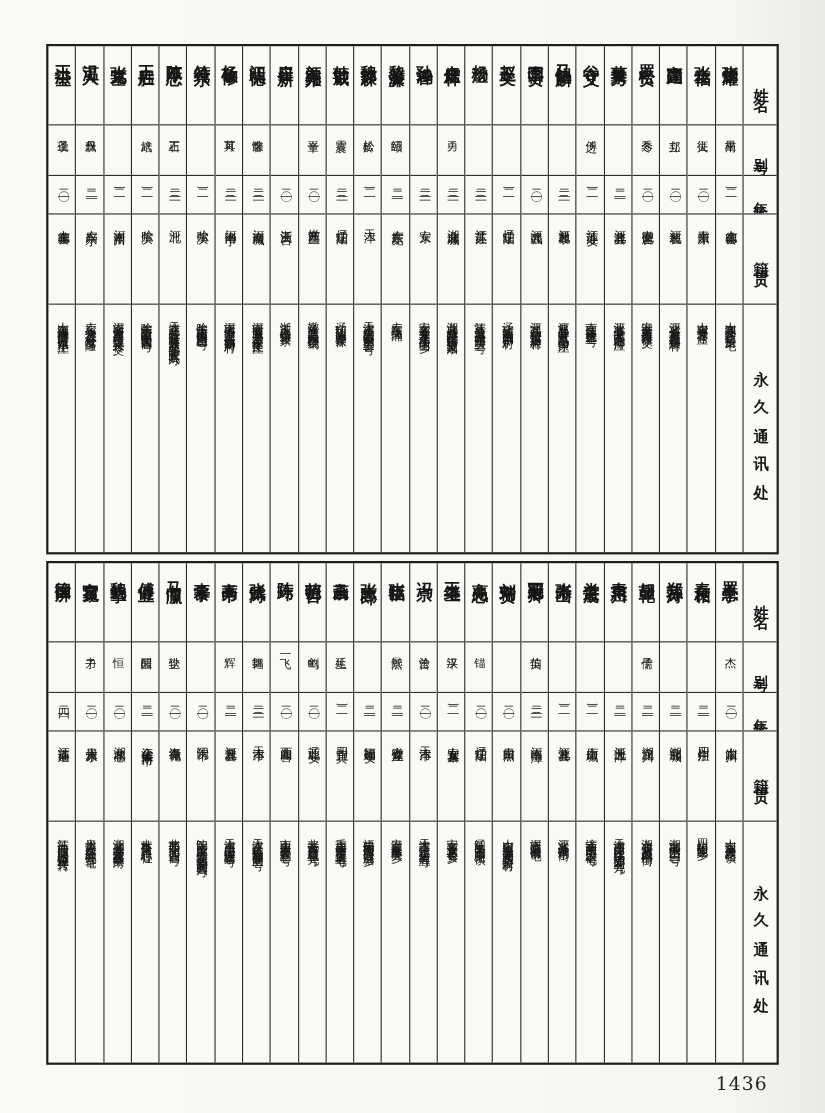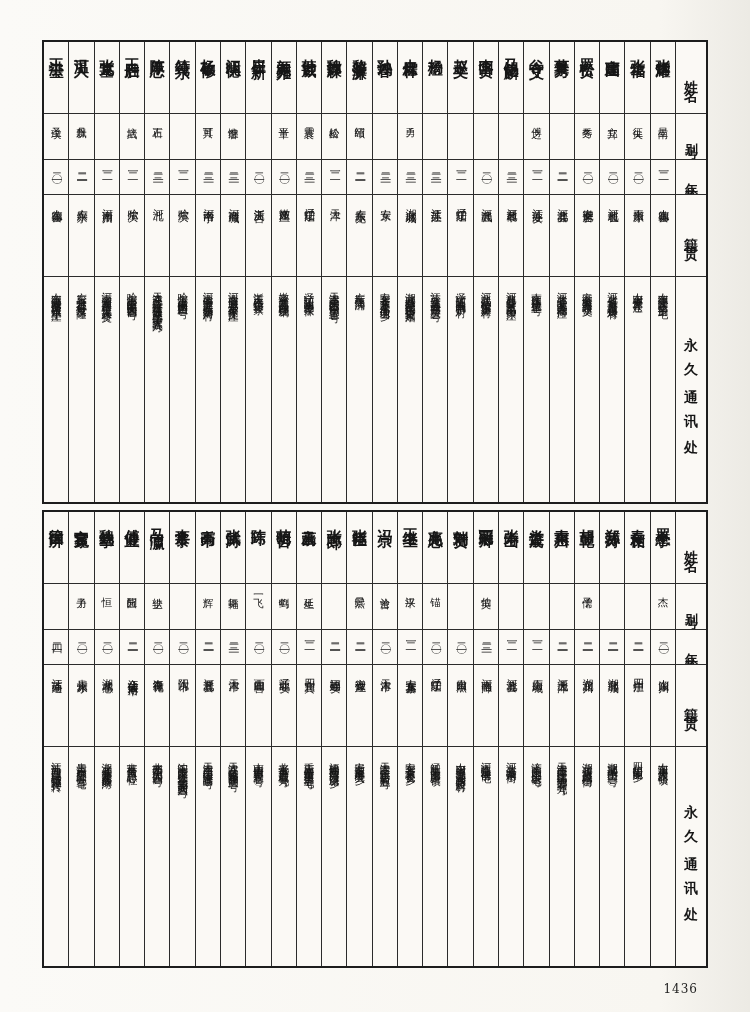--- a/index.html
+++ b/index.html
@@ -57,21 +57,21 @@
   .addr-c .vt{font-size:10.5px;letter-spacing:1.5px;}
   .hdr{align-items:center;padding:0;}
   .hdr .vt{font-weight:bold;}
   .header-col .name-c .vt,
   .header-col .native-c .vt{font-size:14px;letter-spacing:9px;}
   .header-col .alias-c .vt,
   .header-col .age-c .vt{font-size:13px;letter-spacing:4px;}
   .header-col .addr-c .vt{font-size:14px;letter-spacing:26px;}
   .pagenum{
     position:absolute;right:52px;bottom:16px;
-    font-size:12px;letter-spacing:1px;
+    font-size:17px;letter-spacing:1px;
     font-family:"DejaVu Serif", serif;color:#222;
   }
 </style>
 </head>
 <body>
 
 <div class="page">
   <div class="tables" id="tables">
   <div class="table t0">
     <div class="col header-col">

